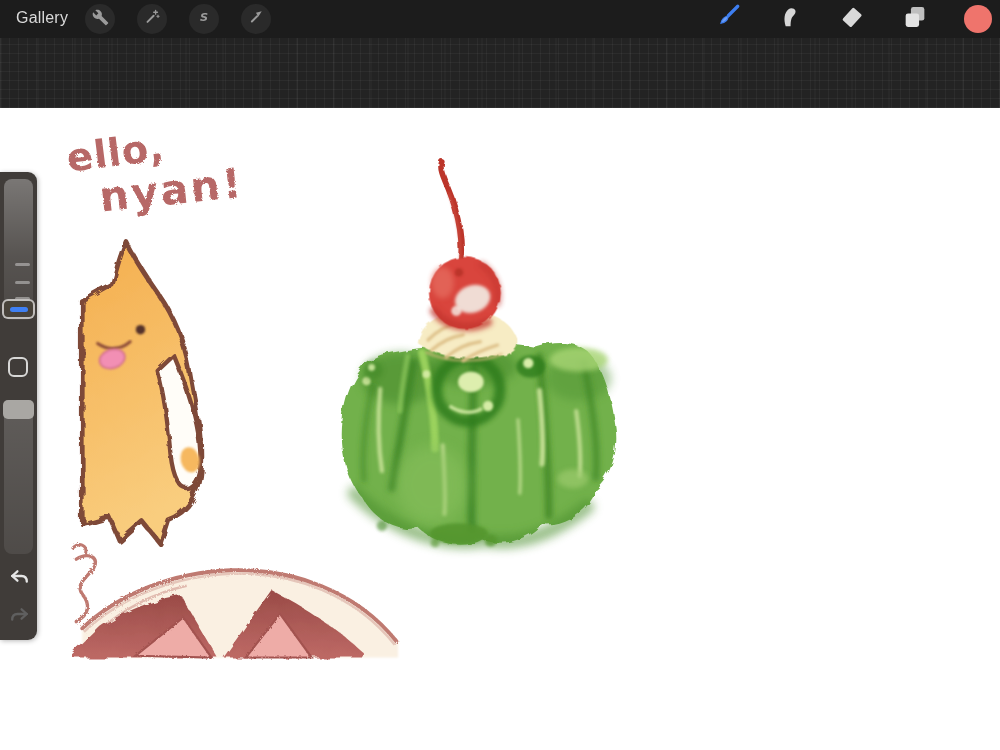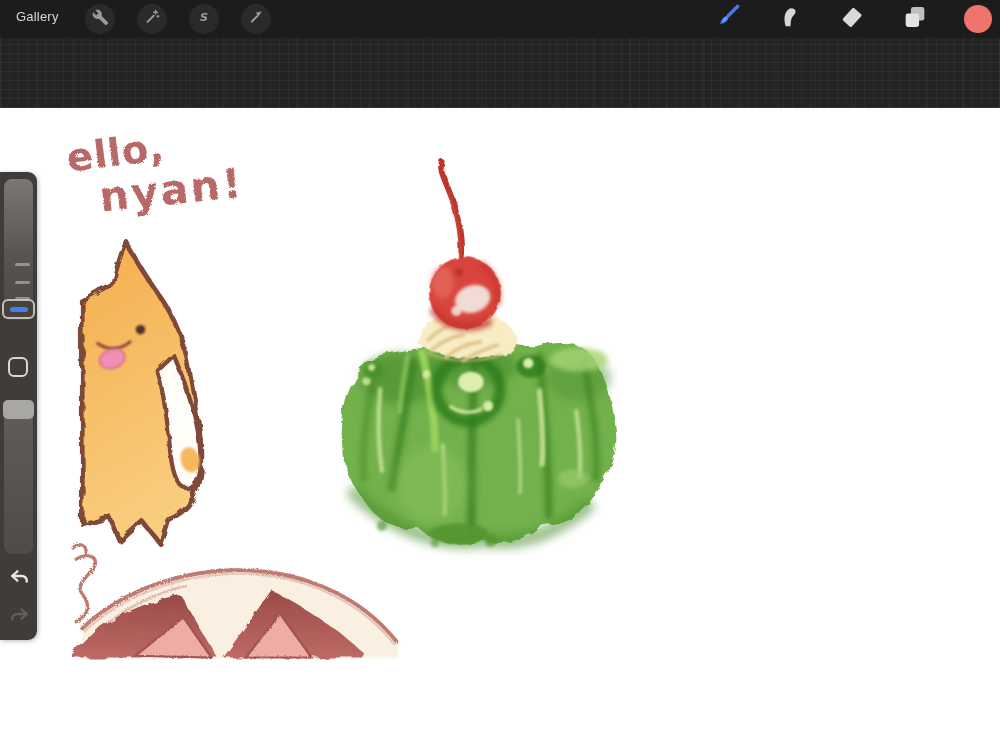--- a/index.html
+++ b/index.html
@@ -1,21 +1,21 @@
 <!DOCTYPE html>
 <html><head>
 <meta charset="utf-8">
 <style>
   html,body{margin:0;padding:0;background:#000;}
   #app{position:relative;width:1000px;height:750px;overflow:hidden;
        font-family:"Liberation Sans",sans-serif;-webkit-user-select:none;user-select:none;}
 
   
   .toolbar{position:absolute;left:0;top:0;width:1000px;height:38px;background:#1c1c1c;z-index:30;}
-  .gallery-label{position:absolute;left:16px;top:9px;font-size:13px;color:#d9d9d9;letter-spacing:.2px;cursor:pointer;}
+  .gallery-label{position:absolute;left:16px;top:9px;font-size:16px;color:#d9d9d9;letter-spacing:.2px;cursor:pointer;}
   .tool-circle{position:absolute;top:4px;width:30px;height:30px;border-radius:50%;background:#2a2a2a;
                display:flex;align-items:center;justify-content:center;cursor:pointer;}
   .rtool{position:absolute;top:2px;width:34px;height:34px;display:flex;align-items:center;justify-content:center;cursor:pointer;}
   .color-swatch{position:absolute;top:5px;width:28px;height:28px;border-radius:50%;cursor:pointer;}
 
   
   .band{position:absolute;left:0;top:38px;width:1000px;height:70px;z-index:5;background-color:#232323;
     background-image:
       repeating-linear-gradient(0deg, rgba(255,255,255,0.045) 0 1px, transparent 1px 9px),
       repeating-linear-gradient(90deg, rgba(255,255,255,0.045) 0 1px, transparent 1px 9px),

